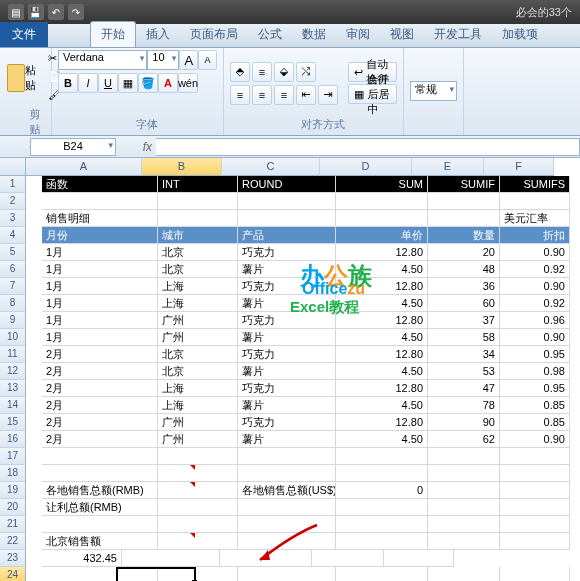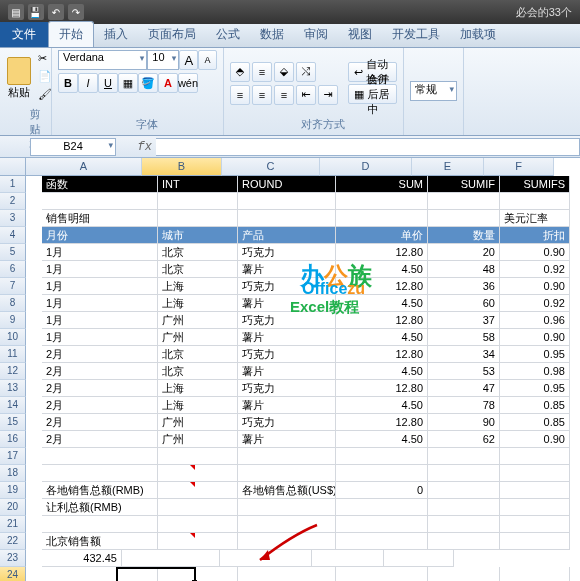--- a/index.html
+++ b/index.html
@@ -4,46 +4,46 @@
 <style>
 *{box-sizing:border-box;margin:0;padding:0;font-family:"Microsoft YaHei",Arial,sans-serif;}
 body{background:#fff;width:580px;height:581px;overflow:hidden;position:relative;}
 .titlebar{height:24px;background:linear-gradient(#555,#333);color:#fff;display:flex;align-items:center;padding:0 8px;font-size:11px;}
 .titlebar .qat{display:flex;gap:4px;align-items:center;}
 .titlebar .qat span{width:16px;height:16px;display:flex;align-items:center;justify-content:center;background:#666;border-radius:2px;font-size:10px;}
 .titlebar .title{margin-left:auto;color:#ddd;}
 .tabs{height:24px;background:linear-gradient(#e8f0f8,#d0dce8);display:flex;align-items:flex-end;font-size:12px;border-bottom:1px solid #8ba5c4;}
 .tab{padding:4px 10px;cursor:pointer;color:#3b5a82;}
 .tab.file{background:#1e5ba0;color:#fff;padding:4px 12px;}
-.tab.active{background:#f4f8fc;border:1px solid #8ba5c4;border-bottom:none;border-radius:3px 3px 0 0;color:#3b5a82;}
+.tab.active{background:#f4f8fc;border:1px solid #8ba5c4;border-bottom:none;border-radius:3px 3px 0 0;color:#3b5a82;margin-left:42px;}
 .ribbon{height:88px;background:linear-gradient(#f4f8fc,#dde7f2);border-bottom:1px solid #8ba5c4;display:flex;font-size:11px;}
 .group{border-right:1px solid #c4d4e6;padding:2px 6px;display:flex;flex-direction:column;justify-content:space-between;}
 .group-label{text-align:center;color:#5a7aa0;font-size:11px;padding:1px 0;margin-left:19px;}
 .group-content{flex:1;display:flex;align-items:center;gap:4px;}
 .clipboard{width:52px;}
-.paste-btn{width:36px;height:56px;display:flex;flex-direction:column;align-items:center;justify-content:center;border:1px solid transparent;border-radius:3px;}
+.paste-btn{width:36px;height:56px;display:flex;flex-direction:row;align-items:center;justify-content:center;border:1px solid transparent;border-radius:3px;}
 .paste-icon{width:24px;height:28px;background:#f7d47a;border:1px solid #c79a2f;border-radius:2px;position:relative;}
 .small-icons{display:flex;flex-direction:column;gap:2px;margin-left:2px;}
 .small-icons span{width:16px;height:16px;font-size:11px;}
 .font-group{width:172px;}
 .font-row{display:flex;gap:0;margin-bottom:3px;align-items:center;}
 .selectbox{height:20px;border:1px solid #9ab3d0;background:#fff;font-size:11px;padding:0 14px 0 4px;position:relative;}
 .selectbox::after{content:"▾";position:absolute;right:2px;top:2px;font-size:9px;color:#5a7aa0;}
 .rbtn{width:20px;height:20px;border:1px solid #bcd0e6;background:linear-gradient(#fff,#e6eef8);display:flex;align-items:center;justify-content:center;font-size:11px;border-radius:2px;cursor:pointer;}
 .align-group{width:180px;}
 .align-rows{display:flex;flex-direction:column;gap:3px;}
 .align-row{display:flex;gap:2px;}
 .side-col{display:flex;flex-direction:column;gap:2px;margin-left:6px;}
 .sidebtn{height:20px;border:1px solid #bcd0e6;background:linear-gradient(#fff,#e6eef8);display:flex;align-items:center;gap:3px;padding:0 5px;font-size:11px;border-radius:2px;cursor:pointer;}
 .namebox-row{height:22px;background:linear-gradient(#eef3f9,#dde7f2);border-bottom:1px solid #9ab3d0;display:flex;align-items:center;font-size:11px;}
 .row-gutter{width:26px;}
 .namebox{width:86px;height:18px;border:1px solid #9ab3d0;background:#fff;margin-left:4px;padding:1px 4px;position:relative;text-align:center;}
 .namebox::after{content:"▾";position:absolute;right:2px;top:1px;font-size:9px;color:#5a7aa0;}
 .fx-sep{width:40px;display:flex;justify-content:flex-end;padding-right:4px;}
-.fx{font-style:italic;color:#666;font-size:12px;font-family:Liberation Mono, monospace;}
+.fx{font-style:italic;color:#666;font-size:12px;}
 .formula-bar{flex:1;height:18px;border:1px solid #9ab3d0;background:#fff;border-left:none;}
 .sheet{position:relative;}
 .corner{position:absolute;left:0;top:0;width:26px;height:18px;background:linear-gradient(#f0f4f9,#dce6f2);border-right:1px solid #9ab3d0;border-bottom:1px solid #9ab3d0;}
 .col-headers{position:absolute;left:26px;top:0;height:18px;display:flex;}
 .col-h{background:linear-gradient(#f0f4f9,#dce6f2);border-right:1px solid #c4d4e6;border-bottom:1px solid #9ab3d0;text-align:center;font-size:11px;color:#3b5a82;line-height:17px;}
 .col-h.sel{background:linear-gradient(#ffe8a6,#f9d36b);}
 .row-headers{position:absolute;left:0;top:18px;width:26px;}
 .row-h{height:17px;background:linear-gradient(#f0f4f9,#dce6f2);border-right:1px solid #9ab3d0;border-bottom:1px solid #c4d4e6;text-align:center;font-size:10px;color:#3b5a82;line-height:16px;}
 .row-h.sel{background:linear-gradient(#ffe8a6,#f9d36b);}
 .grid{position:absolute;left:26px;top:18px;}

